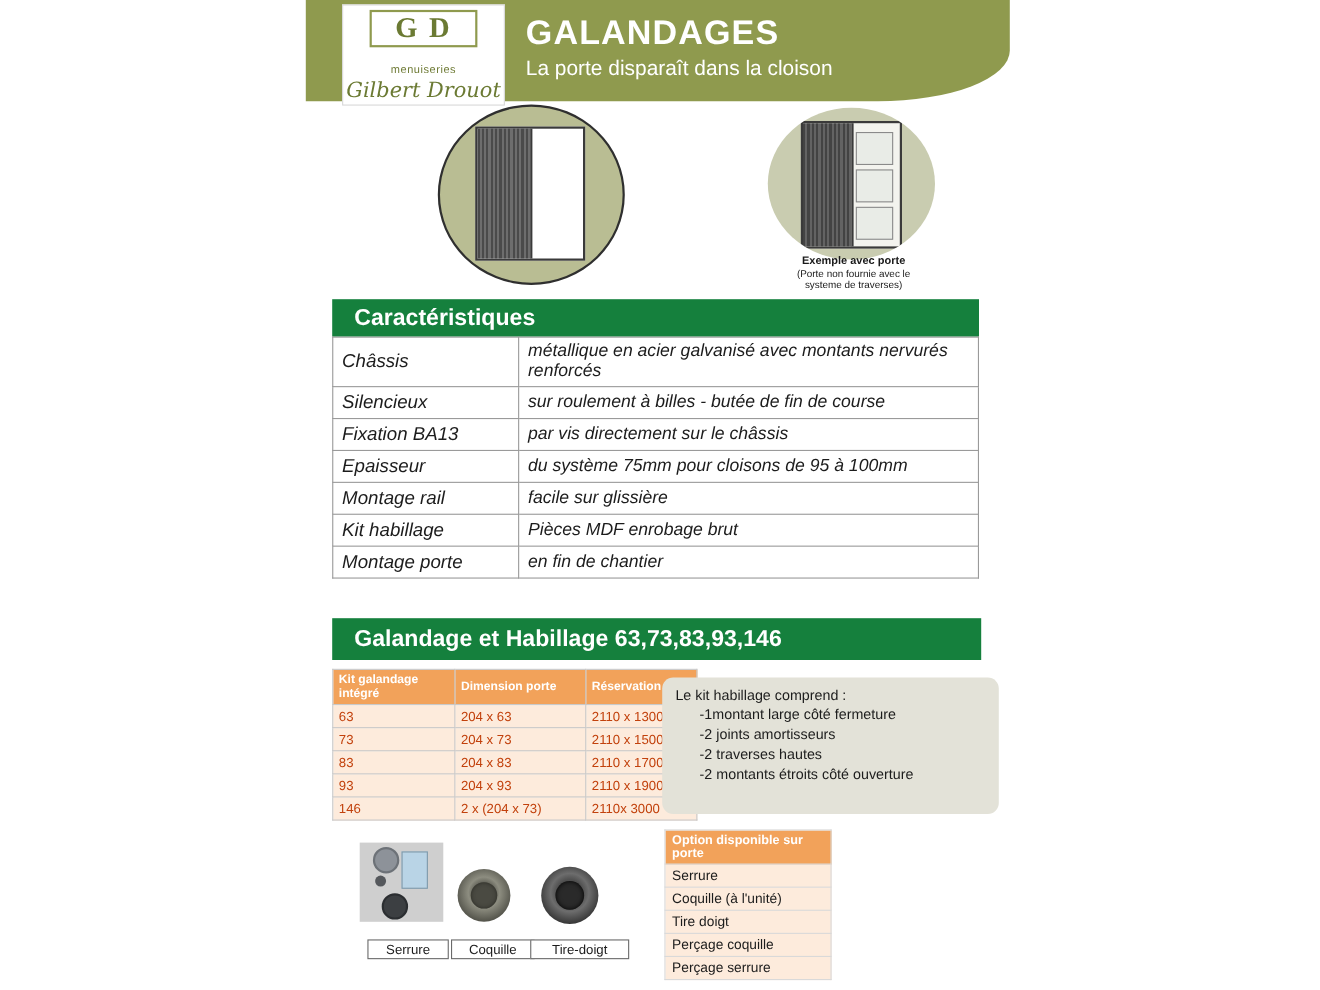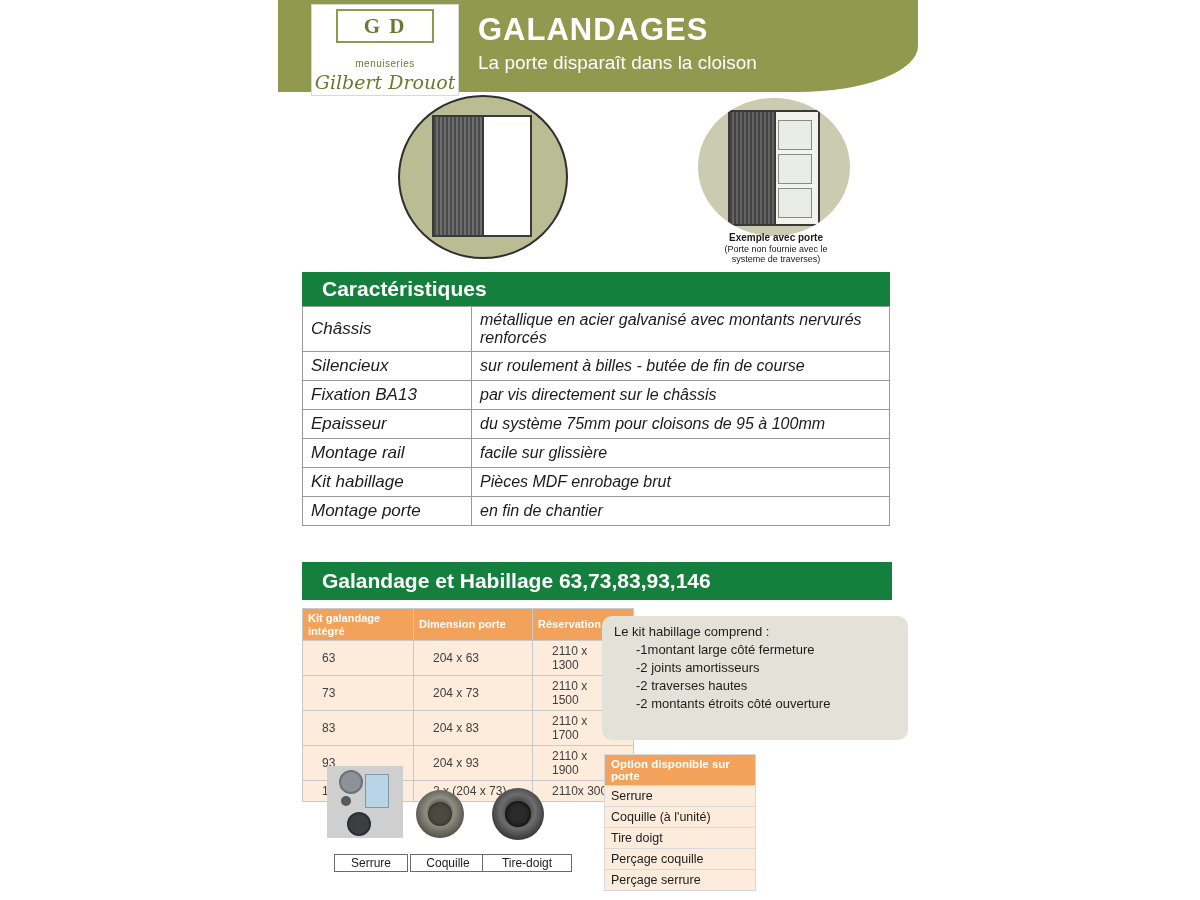--- a/index.html
+++ b/index.html
@@ -46,21 +46,21 @@
   .logo-gd {
     margin: 4px auto 0 auto;
     width: 98px;
     height: 34px;
     border: 2px solid #8f9a4e;
     box-sizing: border-box;
     display: flex;
     align-items: center;
     justify-content: center;
     font-family: "Liberation Serif", serif;
-    font-size: 21px;
+    font-size: 26px;
     letter-spacing: 2px;
     color: #6b7a33;
     font-weight: bold;
   }
   .logo-sub {
     font-size: 10px;
     color: #6f7b36;
     letter-spacing: 0.5px;
     margin-top: 15px;
   }
@@ -227,22 +227,22 @@
     border: 1px solid #c9c9c9;
     font-size: 11px;
     text-align: left;
     padding: 3px 5px;
     font-weight: bold;
     line-height: 1.15;
   }
   .gal-table td {
     border: 1px solid #c9c9c9;
     background: #fdebdc;
-    padding: 3px 19px;
-    color: #404040;
+    padding: 3px 5px;
+    color: #c2410c;
     font-size: 12px;
   }
   .gal-table .c0 { width: 100px; }
   .gal-table .c1 { width: 108px; }
   .gal-table .c2 { width: 90px; }
 
   
   .kit-box {
     position: absolute;
     left: 602px;

